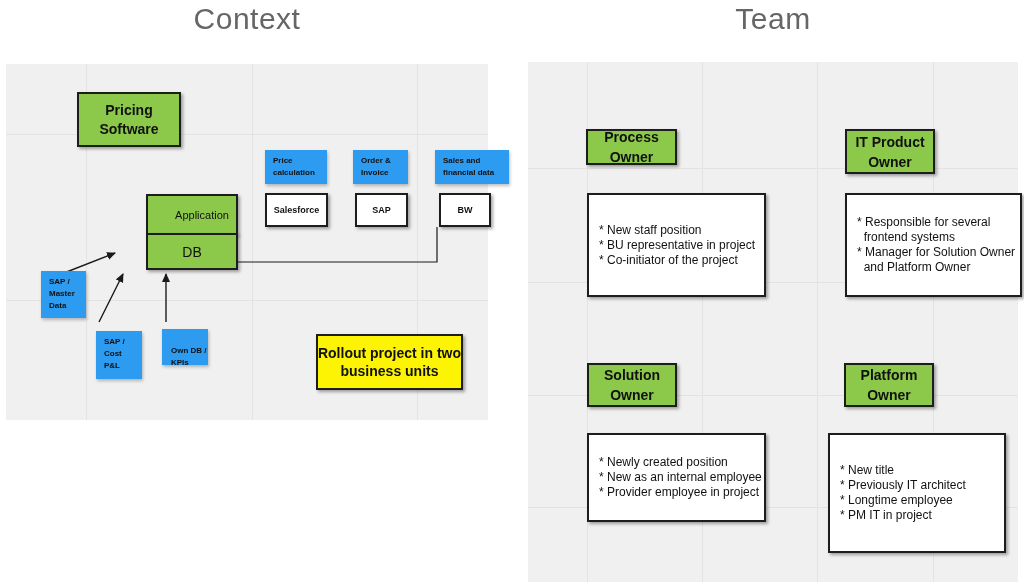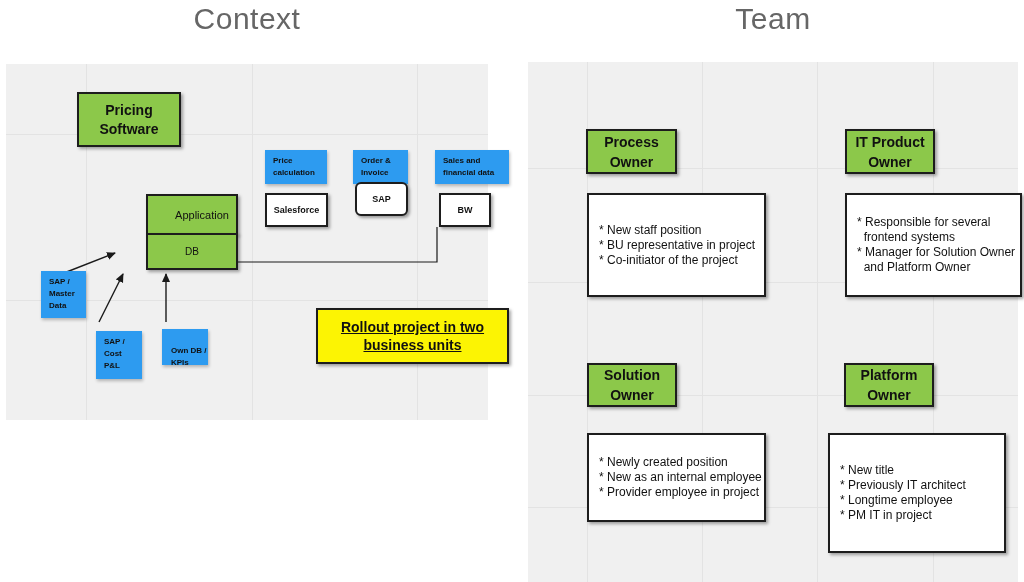--- a/index.html
+++ b/index.html
@@ -27,41 +27,41 @@
   .bluenote{background:var(--blue,#2d9bf0);box-shadow:1px 2px 3px rgba(0,0,0,.25);
          font-weight:bold;font-size:8px;line-height:12px;
          align-items:flex-start;justify-content:flex-start;text-align:left;}
   .yellownote{background:var(--yellow,#fcf403);border:2px solid var(--border_dark,#1d1d1d);
          box-shadow:2px 2px 3px rgba(0,0,0,.35);font-weight:bold;
          font-size:14px;line-height:18px;}
 
   
   #pricing-software{left:43px;top:28px;width:104px;height:55px;font-size:14px;line-height:19px;}
   #application{left:112px;top:130px;width:92px;height:41px;font-size:11px;font-weight:normal;padding-left:20px;}
-  #db{left:112px;top:169px;width:92px;height:37px;font-size:10px;font-weight:normal;}
+  #db{left:112px;top:169px;width:92px;height:37px;font-size:14px;font-weight:normal;}
   #price-calculation{left:231px;top:86px;width:62px;height:34px;padding:5px 4px 0 8px;}
   #order-invoice{left:319px;top:86px;width:55px;height:34px;padding:5px 4px 0 8px;}
   #sales-financial{left:401px;top:86px;width:74px;height:34px;padding:5px 4px 0 8px;}
   #salesforce{left:231px;top:129px;width:63px;height:34px;font-size:9px;font-weight:bold;}
-  #sap-box{left:321px;top:118px;width:53px;height:34px;font-size:9px;font-weight:bold;border-radius:6px;}
+  #sap-box{left:321px;top:129px;width:53px;height:34px;font-size:9px;font-weight:bold;}
   #bw-box{left:405px;top:129px;width:52px;height:34px;font-size:9px;font-weight:bold;}
   #sap-master{left:7px;top:207px;width:45px;height:47px;padding:5px 2px 0 8px;}
   #sap-cost{left:62px;top:267px;width:46px;height:48px;padding:5px 2px 0 8px;}
   #own-db{left:128px;top:265px;width:46px;height:36px;padding:16px 2px 0 9px;}
-  #rollout-note{left:282px;top:244px;width:193px;height:56px;text-decoration:underline;}
+  #rollout-note{left:282px;top:270px;width:147px;height:56px;}
 
   #connectors{position:absolute;left:0;top:0;pointer-events:none;}
 
   
   .role-header{font-size:14px;line-height:20px;}
   .role-card{background:#fff;border:2px solid var(--border_dark,#1d1d1d);
          box-shadow:2px 2px 3px rgba(0,0,0,.35);
          justify-content:flex-start;text-align:left;padding-left:10px;
          font-size:12px;line-height:15px;}
-  #process-owner{left:30px;top:67px;width:91px;height:45px;}
+  #process-owner{left:30px;top:67px;width:91px;height:36px;}
   #it-product-owner{left:289px;top:67px;width:90px;height:45px;}
   #process-card{left:31px;top:131px;width:179px;height:104px;}
   #it-product-card{left:289px;top:131px;width:177px;height:104px;}
   #solution-owner{left:31px;top:301px;width:90px;height:44px;}
   #platform-owner{left:288px;top:301px;width:90px;height:44px;}
   #solution-card{left:31px;top:371px;width:179px;height:89px;}
   #platform-card{left:272px;top:371px;width:178px;height:120px;}
 </style>
 </head>
 <body>

